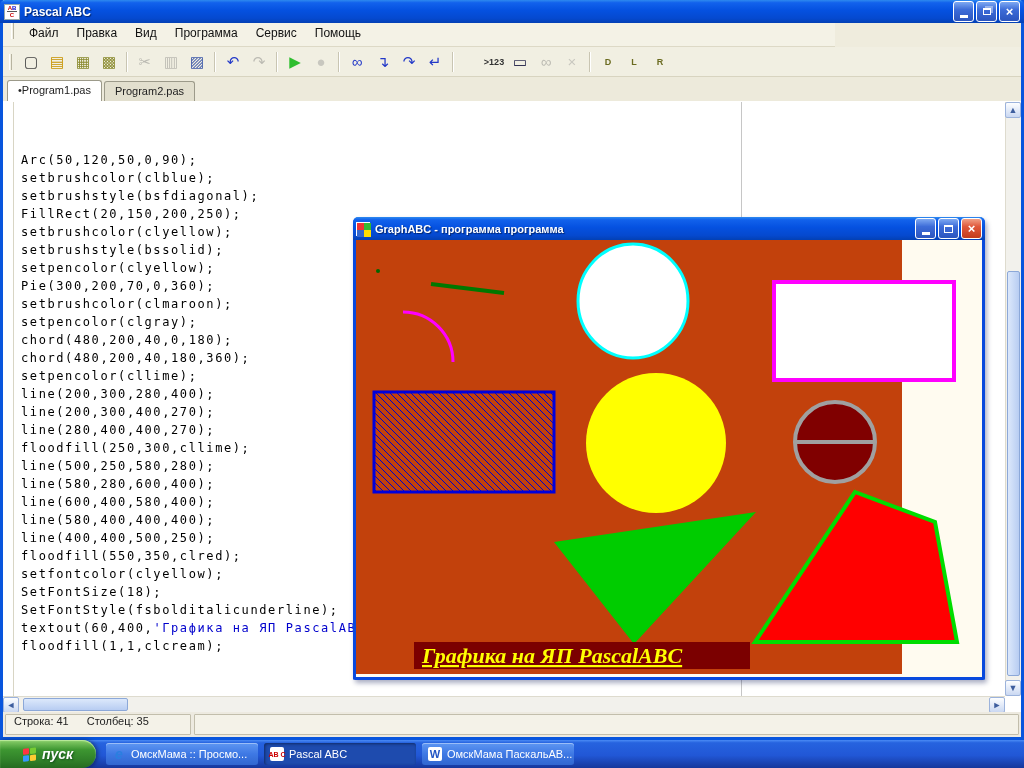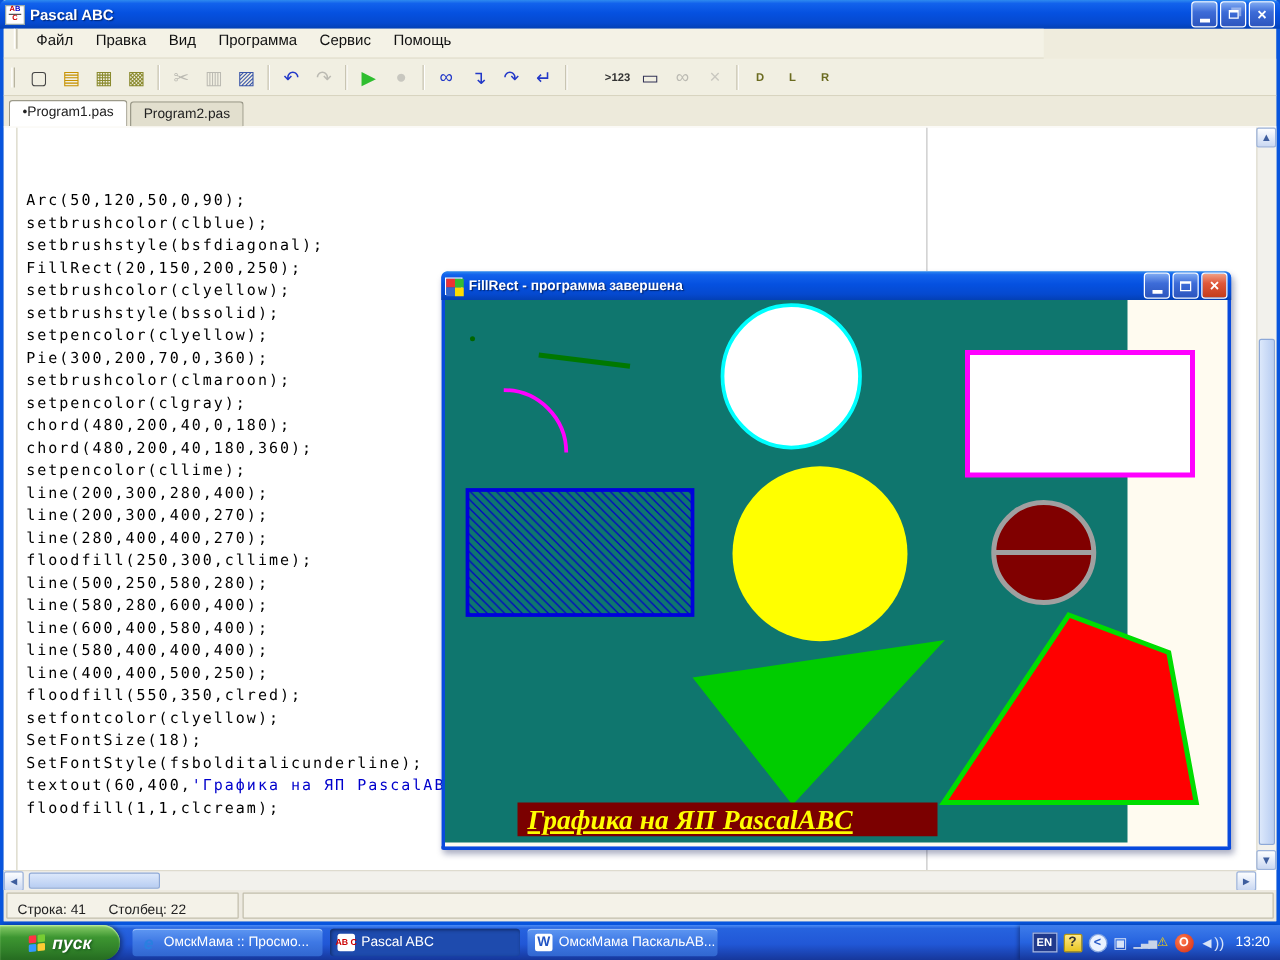--- a/index.html
+++ b/index.html
@@ -63,37 +63,37 @@
     background:linear-gradient(180deg,#FDFEFF,#CAD8F2); color:#3E5E9E; font-size:9px;
     display:flex; align-items:center; justify-content:center; }
   .sb-thumb { position:absolute; border:1px solid #8CA8D8; border-radius:2px;
     background:linear-gradient(90deg,#DCE8FB,#B8CDF2); }
   .hscroll .sb-thumb { background:linear-gradient(180deg,#DCE8FB,#B8CDF2); }
 
   
   .statusbar { position:absolute; left:0; top:712px; width:1018px; height:25px; background:#EDEAE0;
     display:flex; align-items:stretch; padding:2px; gap:3px; }
   .status-cell { border:1px solid #C2BEAC; border-radius:1px; background:#F4F2E8;
-    font-size:11px; color:#222; display:flex; align-items:flex-end; padding:0 8px; gap:18px; }
+    font-size:11px; color:#222; display:flex; align-items:flex-start; padding:0 8px; gap:18px; }
   .status-cell.first { width:186px; }
   .status-cell.rest { flex:1; }
 
   
   .graph-win { position:absolute; left:350px; top:115px; width:632px; height:463px;
     border:3px solid #0849DD; border-top:none; border-radius:6px 6px 2px 2px;
     box-shadow:2px 3px 5px rgba(10,20,80,.35); background:#FFFBF0; }
   .graph-title { position:absolute; left:-3px; top:0; width:632px; height:23px; border-radius:5px 5px 0 0;
     background:linear-gradient(180deg,#2E8AEF 0%,#1262EC 12%,#0551E0 45%,#0549CF 80%,#0340B4 100%);
     display:flex; align-items:center; padding:0 3px; }
   .graph-title .gicon { width:14px; height:14px; display:grid; grid-template-columns:7px 7px; grid-template-rows:7px 7px;
     border:1px solid #fff; margin-right:5px; }
   .gicon i:nth-child(1){background:#E33;} .gicon i:nth-child(2){background:#3B3;}
   .gicon i:nth-child(3){background:#36C;} .gicon i:nth-child(4){background:#FD0;}
   .graph-title .gtitle { color:#fff; font-weight:bold; font-size:11px; flex:1; text-shadow:1px 1px 1px #02256E; }
-  .graph-canvas { position:absolute; left:0px; top:23px; width:546px; height:434px; background:#0f766e; }
+  .graph-canvas { position:absolute; left:0px; top:23px; width:546px; height:434px; background:#c2410c; }
   .graph-canvas svg { display:block; }
   .banner-text { font-family:"Liberation Serif","DejaVu Serif",serif; font-weight:bold; font-style:italic; text-decoration:underline; }
 
   
   .taskbar { position:absolute; left:0; top:740px; width:1024px; height:28px;
     background:linear-gradient(180deg,#4A8BF5 0%,#2663DF 10%,#2157D6 55%,#16379B 100%); display:flex; align-items:center; }
   .start-btn { height:28px; width:96px; border-radius:0 14px 14px 0;
     background:linear-gradient(180deg,#8BD06B 0%,#3D9631 35%,#2F7E28 75%,#256B20 100%);
     display:flex; align-items:center; justify-content:center; gap:5px;
     box-shadow:inset 0 1px 1px #BDEB9E, 2px 0 4px rgba(0,0,0,.4); }
@@ -217,21 +217,21 @@
     </div>
 
     <div class="graph-win">
       <div class="graph-title">
         <span class="gicon">
             <i></i>
             <i></i>
             <i></i>
             <i></i>
           </span>
-        <span class="gtitle">FillRect - программа завершена</span>
+        <span class="gtitle">GraphABC - программа программа</span>
         <span class="winbtns">
           <span class="winbtn">
               <span class="glyph-min"></span>
             </span>
           <span class="winbtn">
               <span class="glyph-max"></span>
             </span>
           <span class="winbtn close-red">
               <span class="glyph-x">×</span>
             </span>
@@ -258,21 +258,21 @@
             <rect x="58" y="402" width="336" height="27" fill="#7B0000"></rect>
             <text x="66" y="423" fill="#FFFF00" font-size="22" class="banner-text">Графика на ЯП PascalABC</text>
           </svg>
       </div>
     </div>
   </div>
 
   <div class="statusbar">
     <div class="status-cell first">
       <span>Строка: 41</span>
-      <span>Столбец: 22</span>
+      <span>Столбец: 35</span>
     </div>
     <div class="status-cell rest"></div>
   </div>
 </div>
 
 <div class="taskbar">
   <div class="start-btn">
     <span class="start-flag">
         <i></i>
         <i></i>
@@ -288,24 +288,13 @@
       </div>
       <div class="task active">
         <span class="ticon abc">AB C</span>
         <span>Pascal ABC</span>
       </div>
       <div class="task">
         <span class="ticon word">W</span>
         <span>ОмскМама ПаскальАВ...</span>
       </div>
     </div>
-  <div class="tray">
-    <span class="tray-en">EN</span>
-    <span class="tray-q">?</span>
-    <span class="tray-circ">&lt;</span>
-    <span class="tray-ico">▣</span>
-    <span class="tray-bars">▁▃▅</span>
-    <span class="tray-warn">⚠</span>
-    <span class="tray-opera">O</span>
-    <span class="tray-ico">◄))</span>
-    <span class="tray-clock">13:20</span>
-  </div>
 </div>
 
 </body></html>

